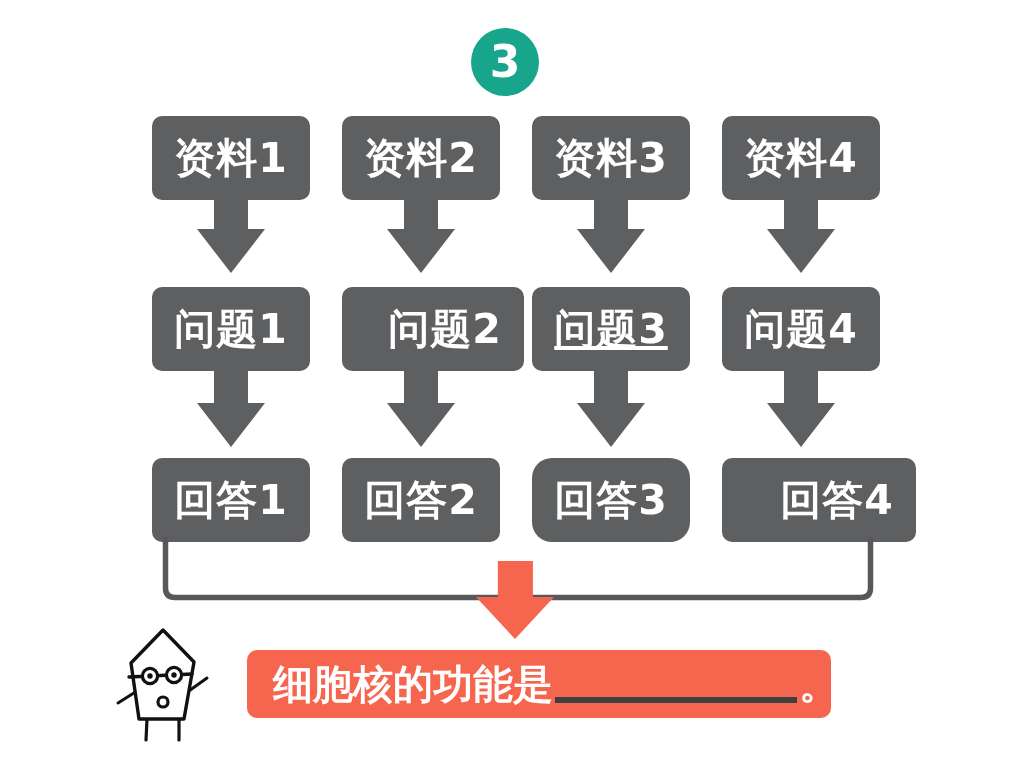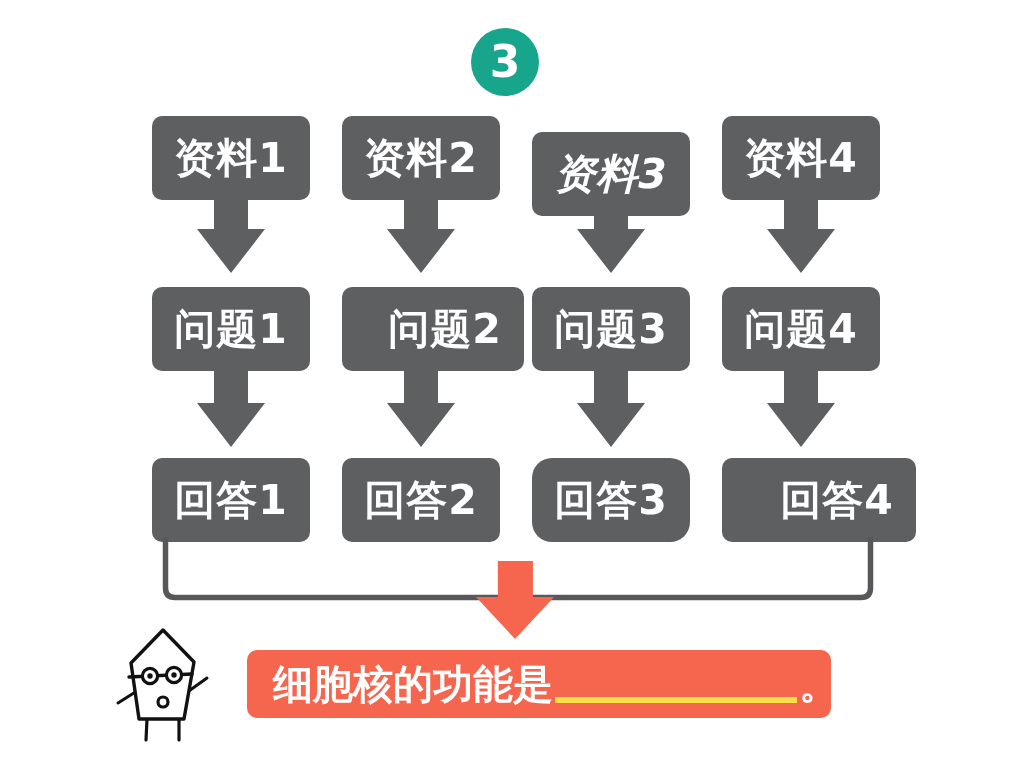--- a/index.html
+++ b/index.html
@@ -85,21 +85,21 @@
     display: flex;
     align-items: center;
     padding-left: 26px;
     box-sizing: border-box;
     white-space: nowrap;
     line-height: 1;
   }
   .blank-line {
     display: inline-block;
     color: transparent;
-    border-bottom: 6px solid #fde047;
+    border-bottom: 6px solid #404040;
     letter-spacing: 2px;
     white-space: nowrap;
     transform: translateY(-4px);
     margin: 0 2px;
   }
   .mascot-svg {
     position: absolute;
     left: 112px;
     top: 626px;
     width: 100px;
@@ -117,22 +117,22 @@
       <div class="node" style="left: 152px; top: 116px;">资料1</div>
       <div class="node" style="left: 152px; top: 287px;">问题1</div>
       <div class="node" style="left: 152px; top: 458px;">回答1</div>
       <div class="down-arrow" style="left: 197px; top: 196px;"></div>
       <div class="down-arrow" style="left: 197px; top: 370px;"></div>
       <div class="node" style="left: 342px; top: 116px;">资料2</div>
       <div class="node" style="left: 342px; top: 287px; padding-left: 24px;">问题2</div>
       <div class="node" style="left: 342px; top: 458px;">回答2</div>
       <div class="down-arrow" style="left: 387px; top: 196px;"></div>
       <div class="down-arrow" style="left: 387px; top: 370px;"></div>
-      <div class="node" style="left: 532px; top: 132px; font-style: italic;">资料3</div>
-      <div class="node" style="left: 532px; top: 287px;">问题3</div>
+      <div class="node" style="left: 532px; top: 116px;">资料3</div>
+      <div class="node" style="left: 532px; top: 287px; text-decoration: underline;">问题3</div>
       <div class="node" style="left: 532px; top: 458px; border-radius: 20px;">回答3</div>
       <div class="down-arrow" style="left: 577px; top: 196px;"></div>
       <div class="down-arrow" style="left: 577px; top: 370px;"></div>
       <div class="node" style="left: 722px; top: 116px;">资料4</div>
       <div class="node" style="left: 722px; top: 287px;">问题4</div>
       <div class="node" style="left: 722px; top: 458px; padding-left: 36px;">回答4</div>
       <div class="down-arrow" style="left: 767px; top: 196px;"></div>
       <div class="down-arrow" style="left: 767px; top: 370px;"></div>
     </div>
 

